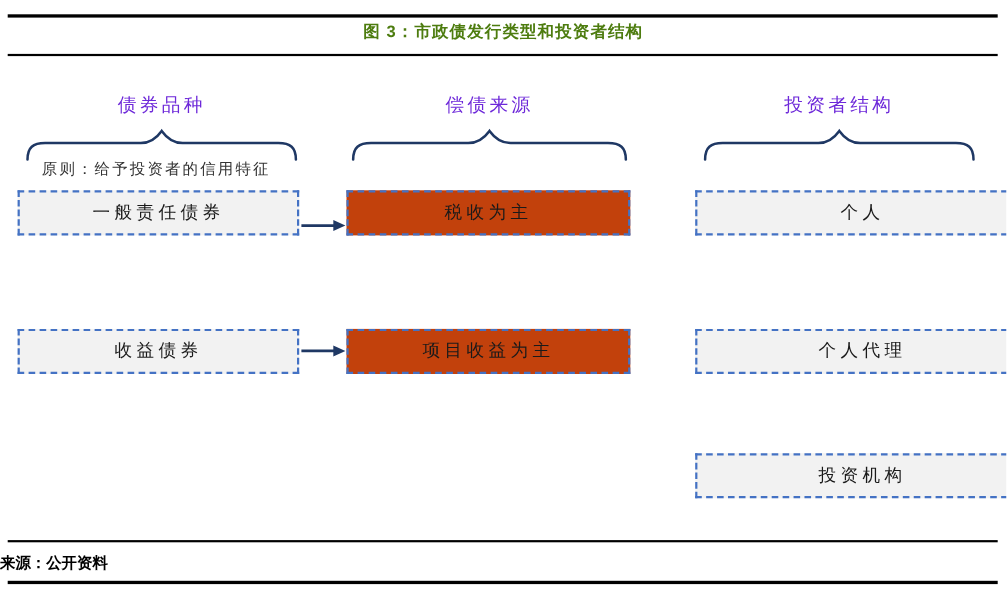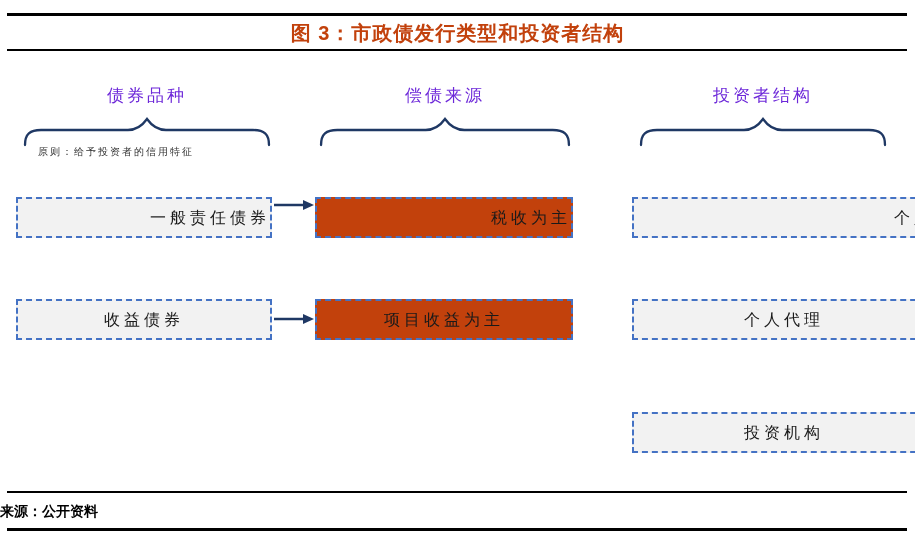--- a/index.html
+++ b/index.html
@@ -8,21 +8,21 @@
     font-family:"Liberation Sans", sans-serif; overflow:hidden;
   }
   .rule { position:absolute; left:7px; right:8px; background:#000; }
   .rule-top          { top:13px;  height:3px; }
   .rule-title-bottom { top:49px;  height:2px; }
   .rule-source-top   { top:491px; height:2px; }
   .rule-bottom       { top:528px; height:3px; }
 
   .fig-title {
     position:absolute; top:20px; left:0; width:100%; text-align:center;
-    font-size:20px; font-weight:bold; color:#c2410c; letter-spacing:1px;
+    font-size:15px; font-weight:bold; color:#4d7c0f; letter-spacing:1px;
   }
   .fig-source {
     position:absolute; top:503px; left:0;
     font-size:14px; font-weight:bold; color:#000;
   }
 
   .col-header {
     position:absolute; top:84px; text-align:center;
     font-family:"Liberation Serif", serif;
     font-size:17px; color:#6d28d9; letter-spacing:3px;
@@ -32,38 +32,38 @@
   .hdr-3 { left:638px; width:250px; }
 
   .brace { position:absolute; top:116px; height:32px; }
   .brace-1 { left:22px;  width:250px; }
   .brace-2 { left:318px; width:254px; }
   .brace-3 { left:638px; width:250px; }
 
   .brace-note {
     position:absolute; top:145px; left:38px;
     font-family:Liberation Sans, sans-serif;
-    font-size:10px; color:#333; letter-spacing:2px; white-space:nowrap;
+    font-size:14px; color:#333; letter-spacing:2px; white-space:nowrap;
   }
 
   .box {
     position:absolute; box-sizing:border-box;
     border:2px dashed #4472C4;
     display:flex; flex-direction:column; align-items:center; justify-content:center;
     font-family:"Liberation Serif", serif;
     font-size:16px; color:#1a1a1a; letter-spacing:4px; line-height:1.5;
     text-align:center;
   }
   .fill-gray  { background:#F2F2F2; }
   .fill-white { background:#c2410c; }
 
   .c1 { left:16px;  width:256px; }
   .c2 { left:315px; width:258px; }
   .c3 { left:632px; width:304px; }
-  .r1 { top:197px; height:41px;align-items:flex-end; }
+  .r1 { top:173px; height:41px; }
   .r2 { top:299px; height:41px; }
   .r3-tall { top:401px; height:61px; }
   .r3      { top:412px; height:41px; }
 
   .arrow { position:absolute; width:42px; height:14px; }
   .arrow-1 { left:273px; top:198px; }
   .arrow-2 { left:273px; top:312px; }
 </style>
 </head>
 <body>

